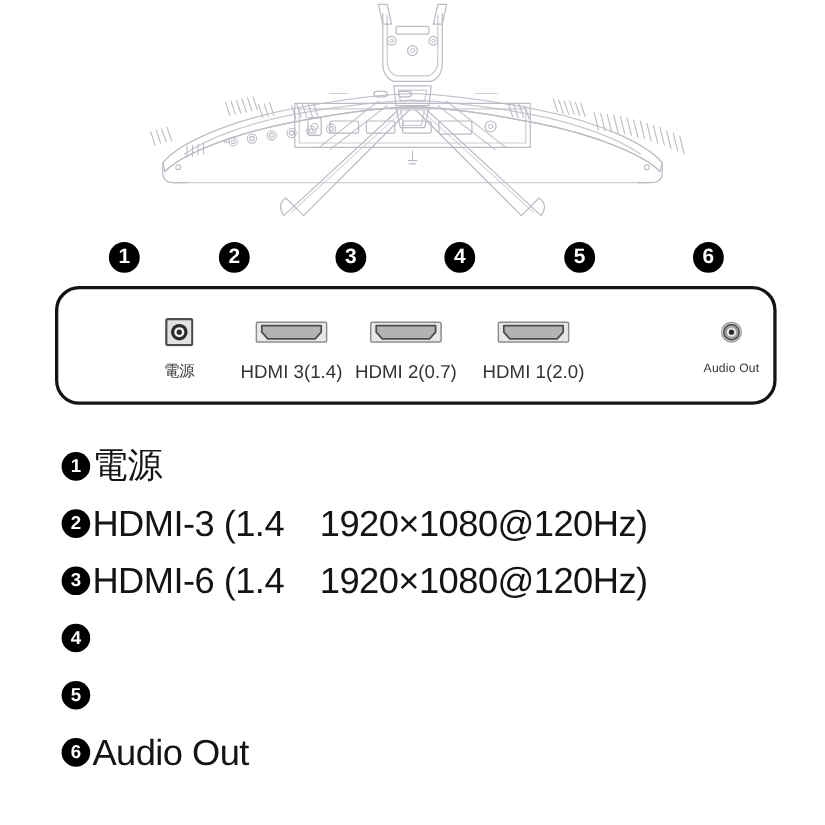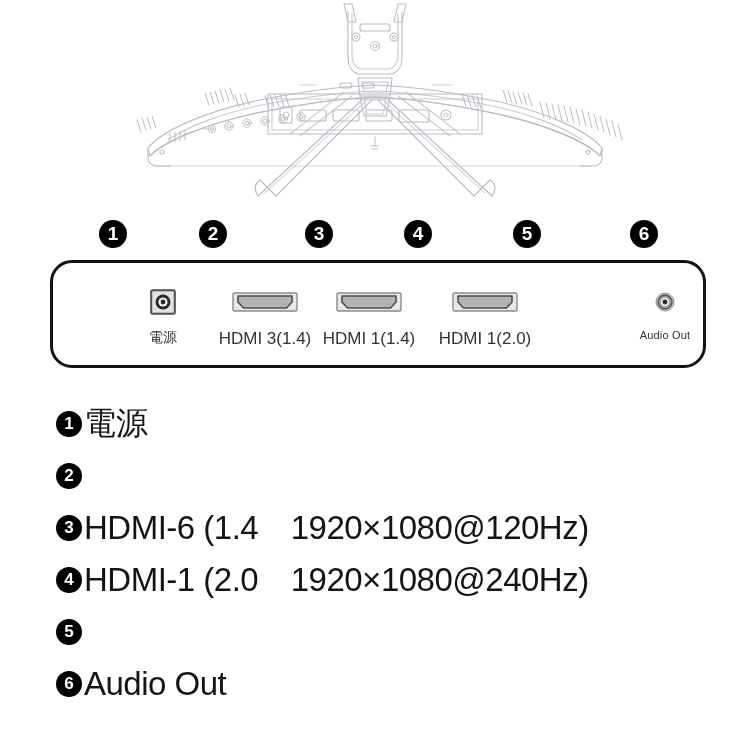--- a/index.html
+++ b/index.html
@@ -321,21 +321,21 @@
     <div class="port-label">HDMI 3(1.4)</div>
   </div>
 
   <div class="port-cell" style="left:266px;width:100px">
     <div class="port-glyph-wrap">
       <svg width="66" height="26" viewBox="0 0 66 26" xmlns="http://www.w3.org/2000/svg">
         <rect x="1" y="4" width="64" height="18" rx="1.5" fill="#e8e8e8" stroke="#8c8c8c" stroke-width="1.4"></rect>
         <path d="M6 7 H60 V13 L54.5 19 H11.5 L6 13 Z" fill="#b3b3b3" stroke="#4d4d4d" stroke-width="1.6" stroke-linejoin="round"></path>
       </svg>
     </div>
-    <div class="port-label">HDMI 1(1.4)</div>
+    <div class="port-label">HDMI 2(0.7)</div>
   </div>
 
   <div class="port-cell" style="left:382px;width:100px">
     <div class="port-glyph-wrap">
       <svg width="66" height="26" viewBox="0 0 66 26" xmlns="http://www.w3.org/2000/svg">
         <rect x="1" y="4" width="64" height="18" rx="1.5" fill="#e8e8e8" stroke="#8c8c8c" stroke-width="1.4"></rect>
         <path d="M6 7 H60 V13 L54.5 19 H11.5 L6 13 Z" fill="#b3b3b3" stroke="#4d4d4d" stroke-width="1.6" stroke-linejoin="round"></path>
       </svg>
     </div>
     <div class="port-label">HDMI 1(2.0)</div>
@@ -357,30 +357,30 @@
 
 <div id="legend">
 
   <div class="legend-row">
     <div class="legend-bullet">1</div>
     <div class="legend-text jp">電源</div>
   </div>
 
   <div class="legend-row">
     <div class="legend-bullet">2</div>
+    <div class="legend-text">HDMI-3 (1.4　1920×1080@120Hz)</div>
   </div>
 
   <div class="legend-row">
     <div class="legend-bullet">3</div>
     <div class="legend-text">HDMI-6 (1.4　1920×1080@120Hz)</div>
   </div>
 
   <div class="legend-row">
     <div class="legend-bullet">4</div>
-    <div class="legend-text">HDMI-1 (2.0　1920×1080@240Hz)</div>
   </div>
 
   <div class="legend-row">
     <div class="legend-bullet">5</div>
   </div>
 
   <div class="legend-row">
     <div class="legend-bullet">6</div>
     <div class="legend-text">Audio Out</div>
   </div>

